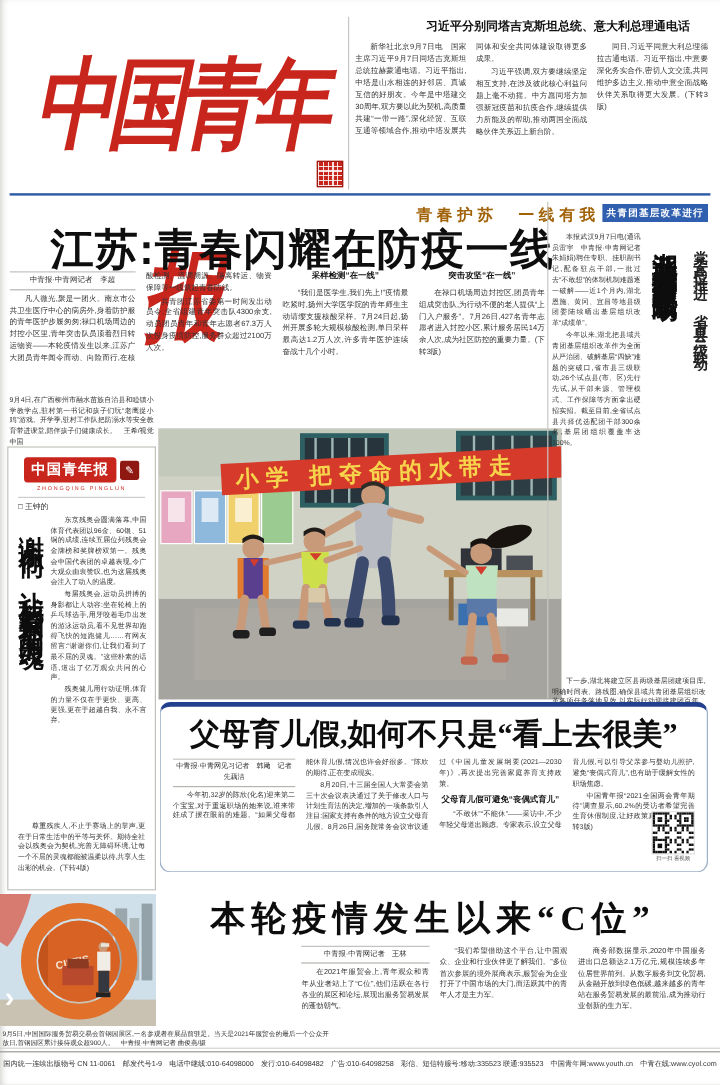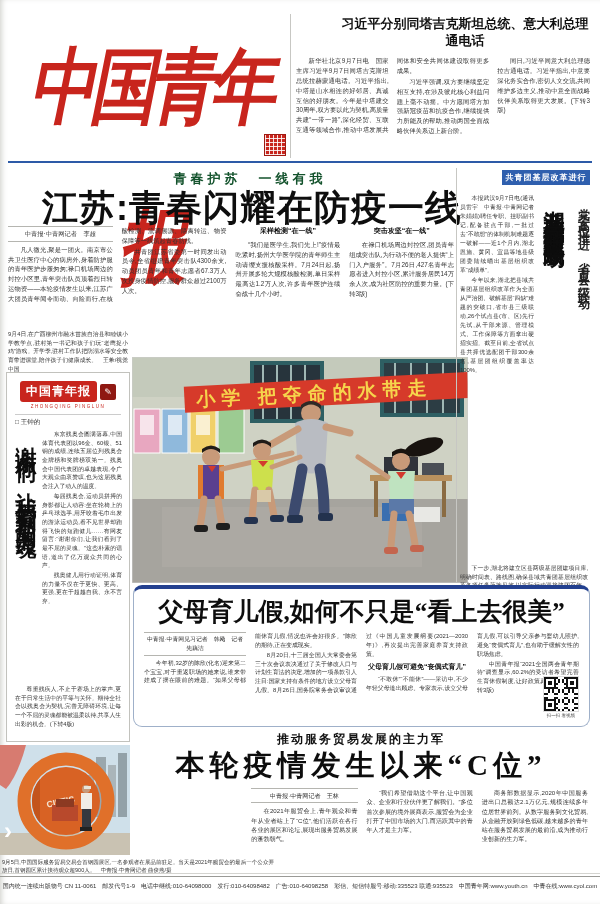--- a/index.html
+++ b/index.html
@@ -19,29 +19,29 @@
   .dl-sub{font-size:5.5px;color:#777;}
   .dl-day{color:#c8251d;font-size:12px;font-weight:bold;}
   .dl-slogan{font-size:10px;font-weight:bold;color:#1d4fa0;letter-spacing:1px;}
   .seal{left:264px;top:134px;width:20px;height:20px;background-color:#c8251d;border:1px solid #a01a12;
     background-image:repeating-linear-gradient(0deg,rgba(255,255,255,.85) 0 1px,transparent 1px 4px),
                      repeating-linear-gradient(90deg,rgba(255,255,255,.85) 0 1px,transparent 1px 4px);}
   .vline{width:1px;background:#c7c7c3;}
   .hrule-blue{left:8px;top:161px;width:584px;height:2px;background:#2d5aa7;}
   
   .top-art{left:296px;top:16px;width:294px;}
-  .top-hl{font-size:13px;font-weight:900;color:#111;text-align:center;letter-spacing:0;line-height:1.3;margin-left:44px;}
+  .top-hl{font-size:10px;font-weight:900;color:#111;text-align:center;letter-spacing:0;line-height:1.3;margin-left:44px;}
   .cols3{column-count:3;column-gap:8px;font-size:6.3px;line-height:1.58;color:#333;}
   
   p.p{margin:0 0 1px;text-indent:2em;}
   h5.sub{margin:3px 0;text-align:center;font-size:7px;color:#111;}
   p.by{margin:0 0 3px;text-indent:0;border-top:1px solid #b5b5b0;border-bottom:1px solid #b5b5b0;padding:2px 0;text-align:center;}
   div.sp{width:100%;}
   
-  .kicker{left:0;top:170px;width:500px;text-align:center;font-size:13px;font-weight:bold;letter-spacing:4px;color:#14532d;}
+  .kicker{left:0;top:170px;width:500px;text-align:right;font-size:13px;font-weight:bold;letter-spacing:4px;color:#a16207;}
   .main-hl{left:8px;top:184px;width:488px;text-align:center;font-size:36px;font-weight:900;letter-spacing:1px;color:#0e0e0e;
     font-family:"Liberation Sans",sans-serif;}
   .cols4{column-count:4;column-gap:9px;font-size:6.3px;line-height:1.56;color:#333;}
   .photo-cap{left:8px;top:330px;width:120px;background:#fff;font-size:5.8px;line-height:1.5;color:#333;}
   
   .comm-box{left:6px;top:372px;width:124px;height:370px;border:1px solid #c2c2bd;box-sizing:border-box;}
   .comm-logo{margin:8px auto 2px;width:96px;display:flex;justify-content:center;align-items:center;gap:3px;}
   .comm-logo-main{background:#c8251d;color:#fff;font-weight:bold;font-size:12px;padding:2px 6px;border-radius:3px;letter-spacing:1px;}
   .comm-logo-icon{background:#8f1812;color:#fff;font-size:9px;width:16px;height:16px;line-height:16px;text-align:center;border-radius:2px;}
   .comm-logo-sub{text-align:center;font-size:4.5px;color:#c8251d;letter-spacing:1.5px;}
@@ -547,21 +547,20 @@
           <i style="background:#111"></i>
           <i style="background:#fff"></i>
           <i style="background:#111"></i>
           <i style="background:#fff"></i>
           <i style="background:#fff"></i>
         </div>
       <div class="qr-cap">扫一扫 看视频</div>
     </div>
   </div>
 
-  <div class="abs trade-kicker">推动服务贸易发展的主力军</div>
   <div class="abs trade-hl serif">本轮疫情发生以来“C位”</div>
   <div class="abs trade-body just">
       <div class="sp" style="height: 44px;"></div>
       <p class="by">中青报·中青网记者　王林</p>
       <p class="p">在2021年服贸会上,青年观众和青年从业者站上了“C位”,他们活跃在各行各业的展区和论坛,展现出服务贸易发展的蓬勃朝气。</p>
       <p class="p">“我们希望借助这个平台,让中国观众、企业和行业伙伴更了解我们。”多位首次参展的境外展商表示,服贸会为企业打开了中国市场的大门,而活跃其中的青年人才是主力军。</p>
       <p class="p">商务部数据显示,2020年中国服务进出口总额达2.1万亿元,规模连续多年位居世界前列。从数字服务到文化贸易,从金融开放到绿色低碳,越来越多的青年站在服务贸易发展的最前沿,成为推动行业创新的生力军。</p>
     </div>
 
   <svg class="bphoto abs" width="130" height="110" viewBox="0 0 130 110">

